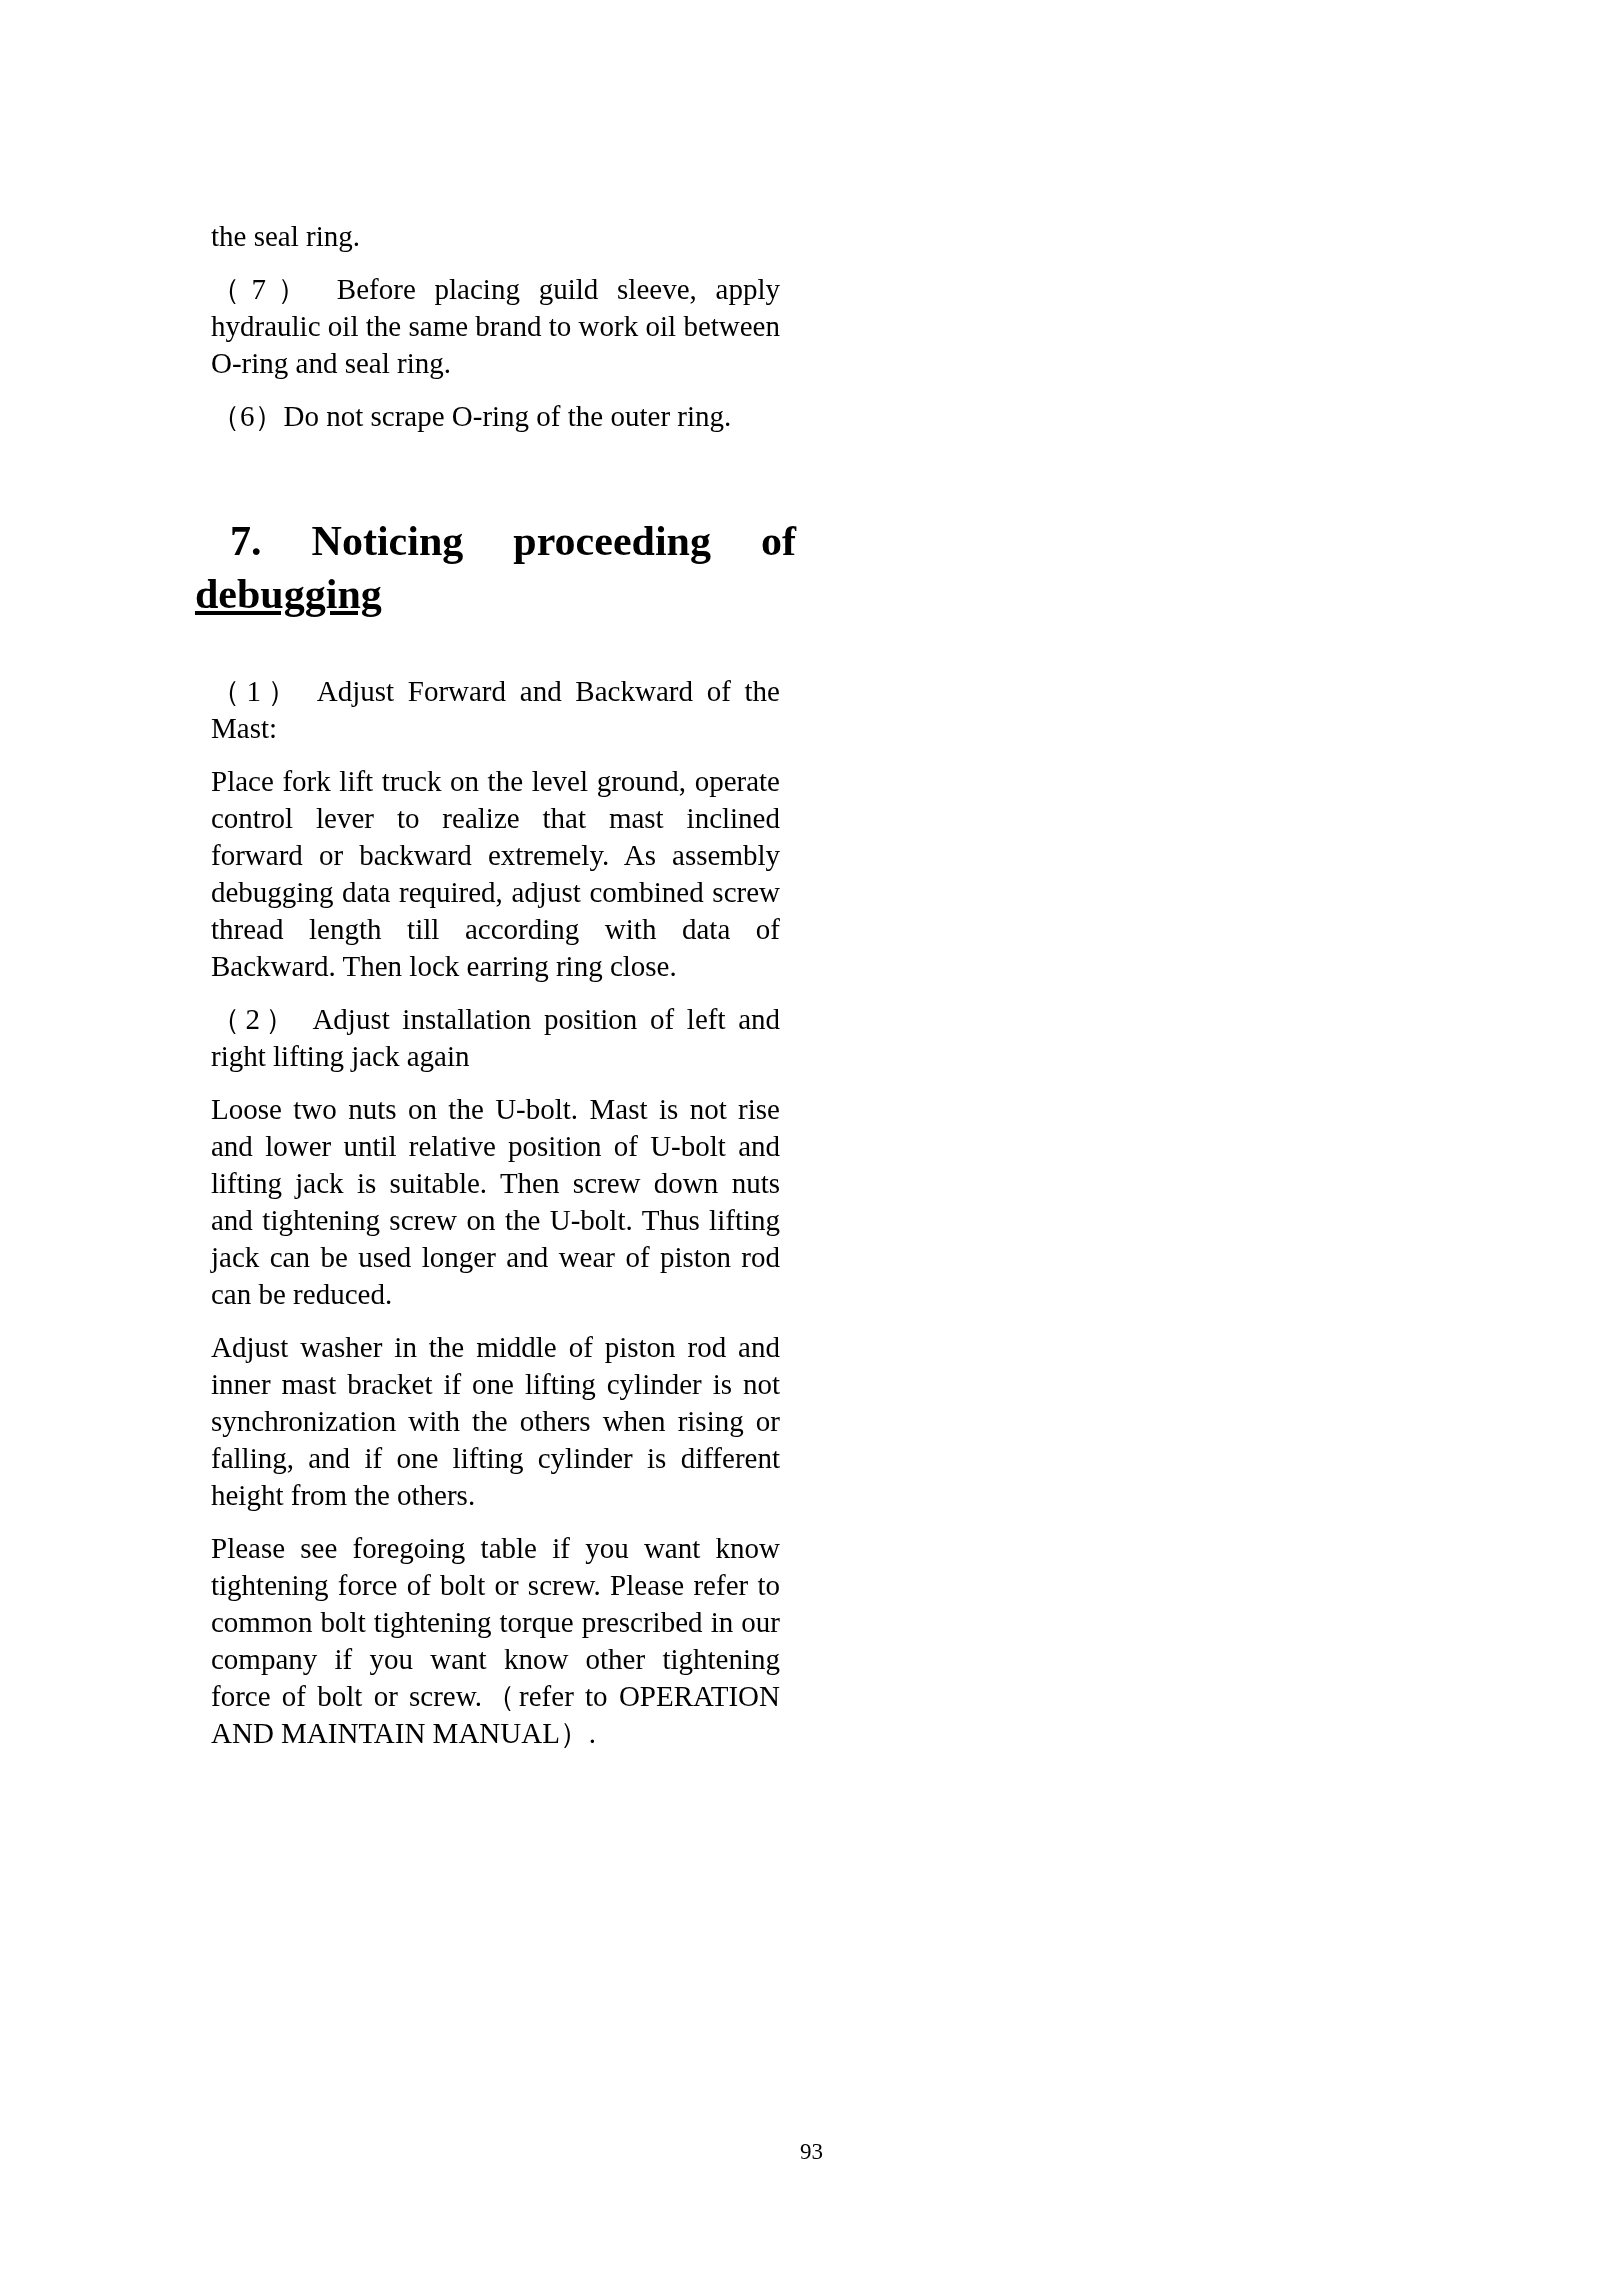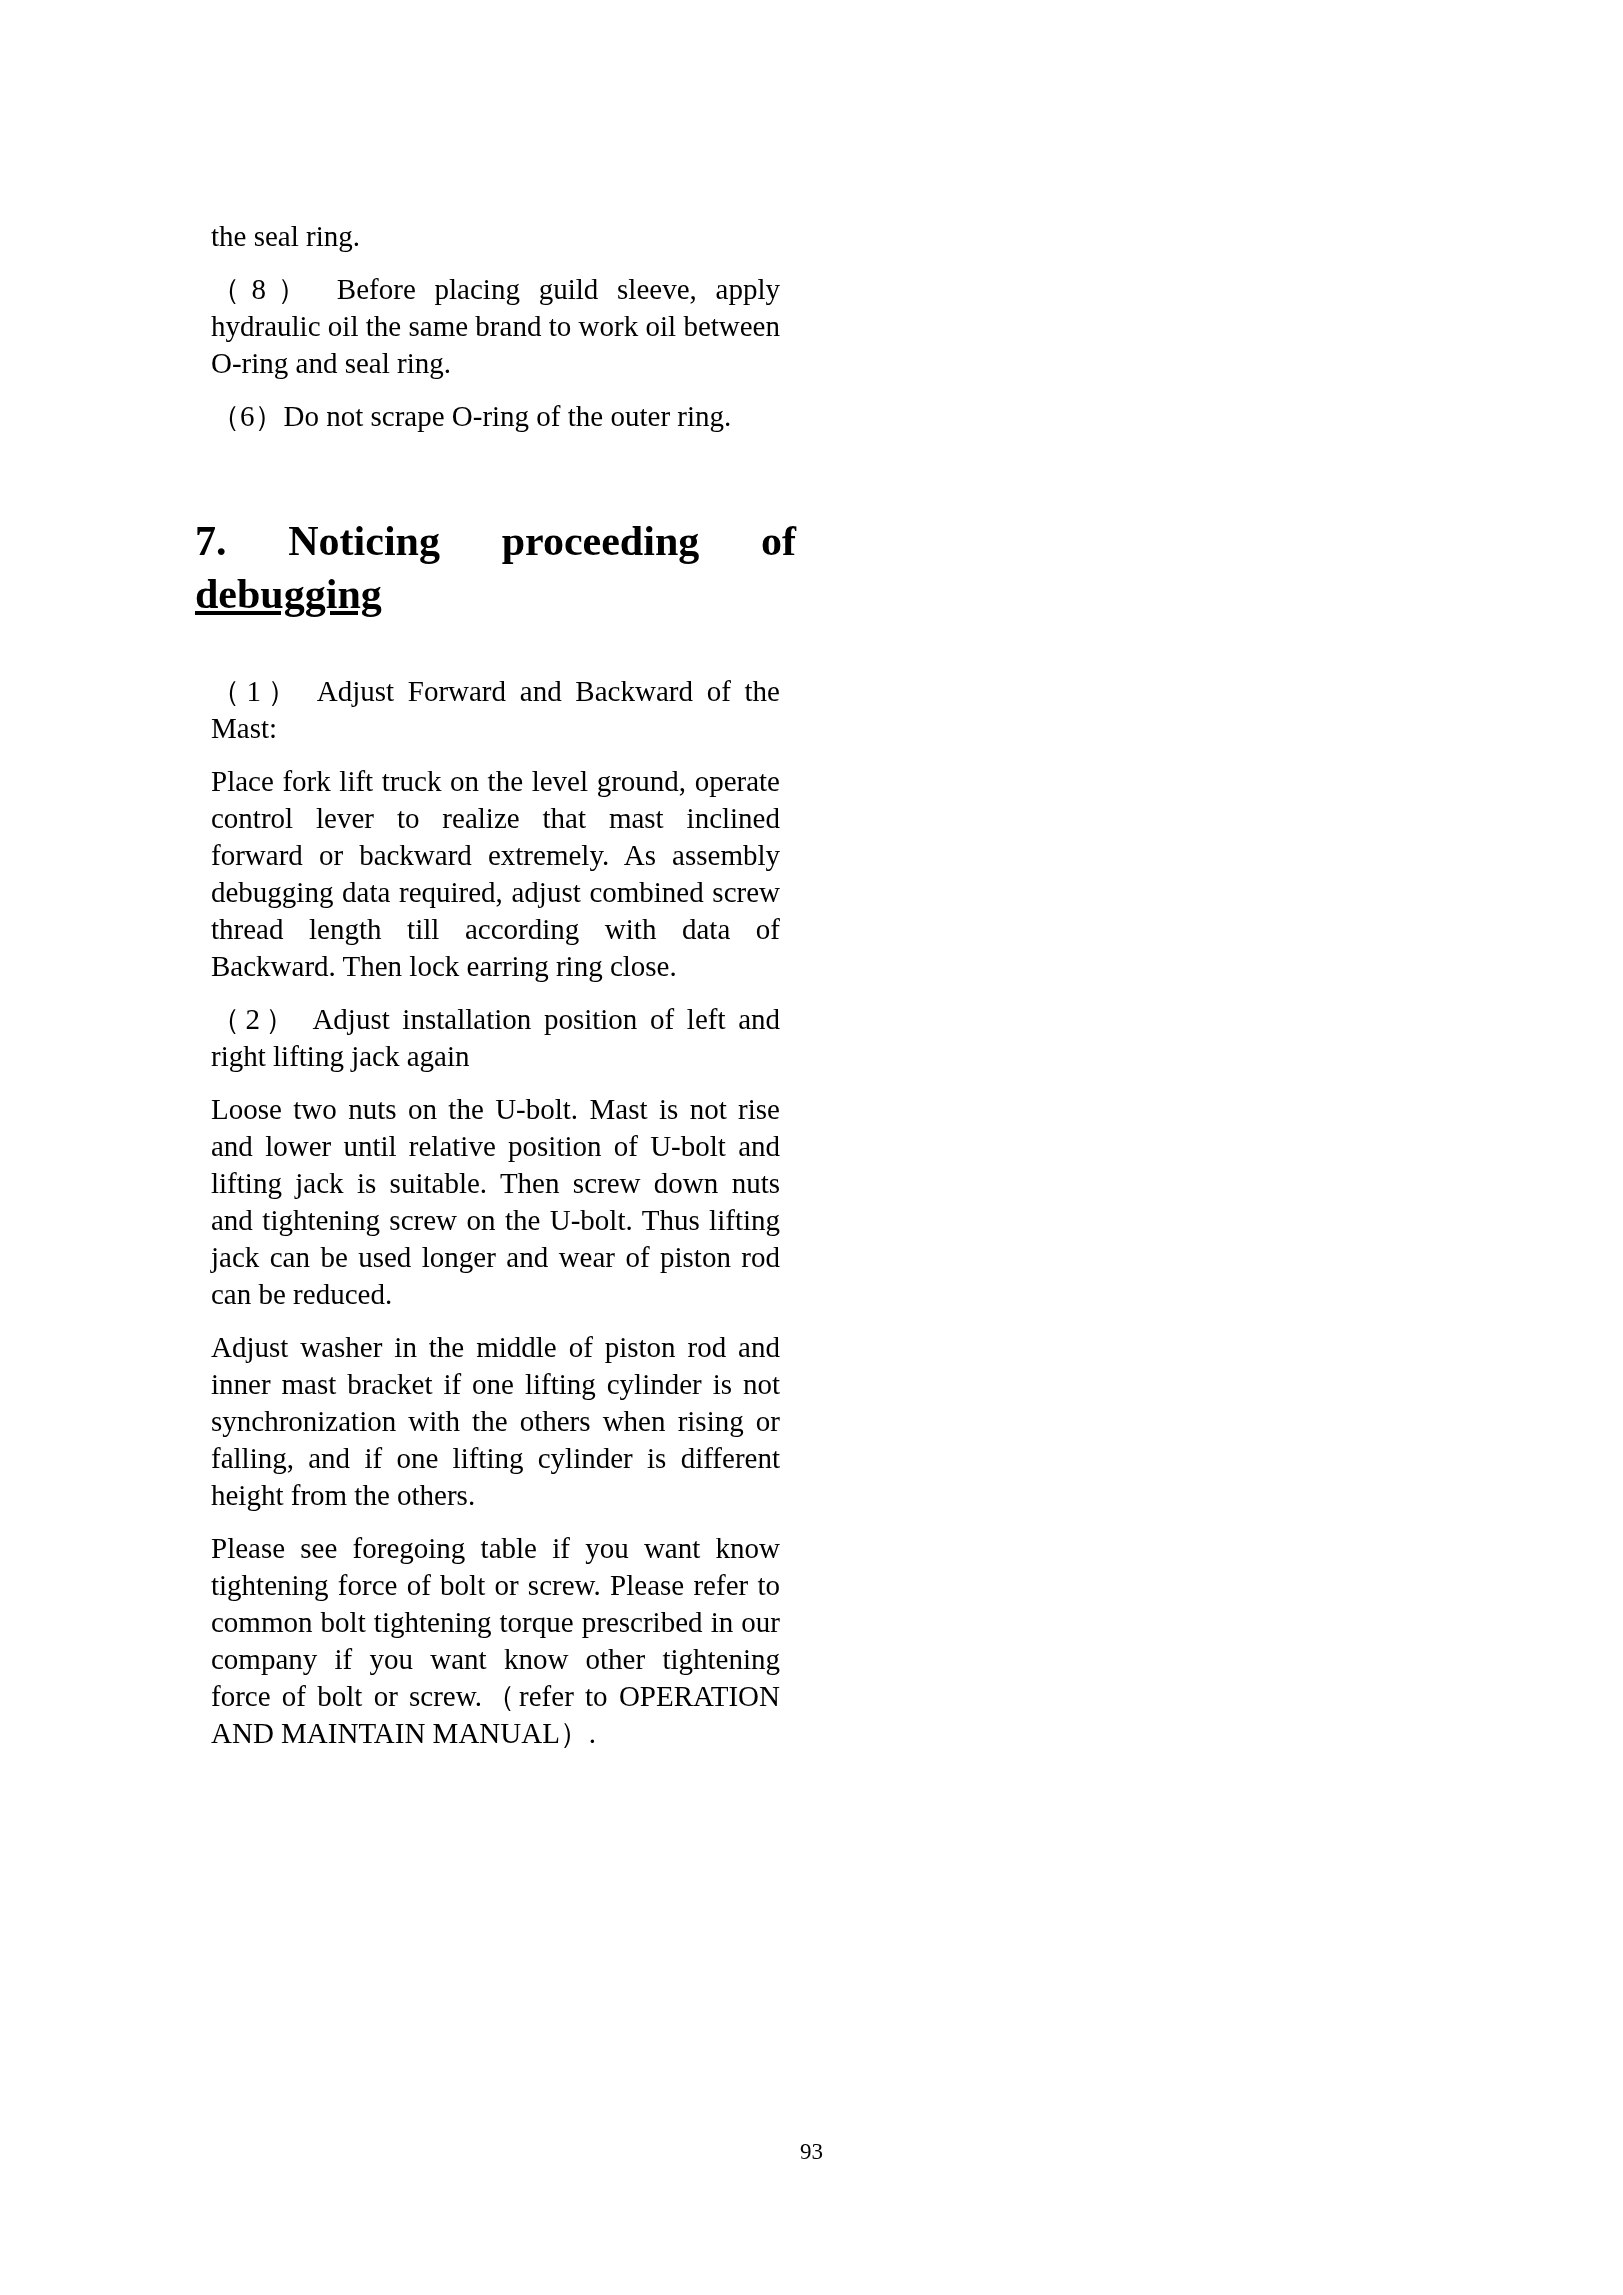--- a/index.html
+++ b/index.html
@@ -38,20 +38,21 @@
   .section-heading {
     margin-top: 80px;
     margin-bottom: 52px;
     font-weight: bold;
     font-size: 42px;
     line-height: 53px;
   }
   .heading-line-1 {
     text-align: justify;
     text-align-last: justify;
+    margin-left: 35px;
   }
   .heading-line-2 {
     text-align: left;
     text-decoration: underline;
   }
   .page-number {
     position: absolute;
     left: 0;
     top: 2110px;
     width: 100%;
@@ -63,21 +64,21 @@
 </style>
 </head>
 <body>
 
 <div class="page">
 
   <div class="text-column">
 
     <p class="para">the seal ring.</p>
 
-    <p class="para">（8） Before placing guild sleeve, apply hydraulic oil the same brand to work oil between O-ring and seal ring.</p>
+    <p class="para">（7） Before placing guild sleeve, apply hydraulic oil the same brand to work oil between O-ring and seal ring.</p>
 
     <p class="para">（6）Do not scrape O-ring of the outer ring.</p>
 
 
     <div class="section-heading">
       <div class="heading-line-1">7. Noticing proceeding of</div>
       <div class="heading-line-2">debugging</div>
     </div>
 
     <p class="para">（1） Adjust Forward and Backward of the Mast:</p>

